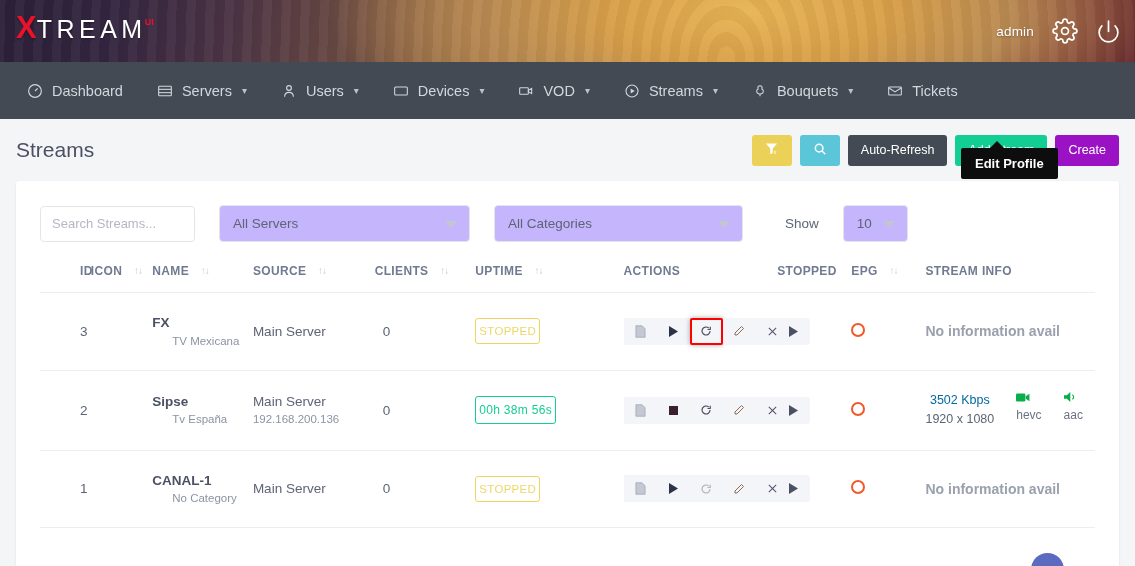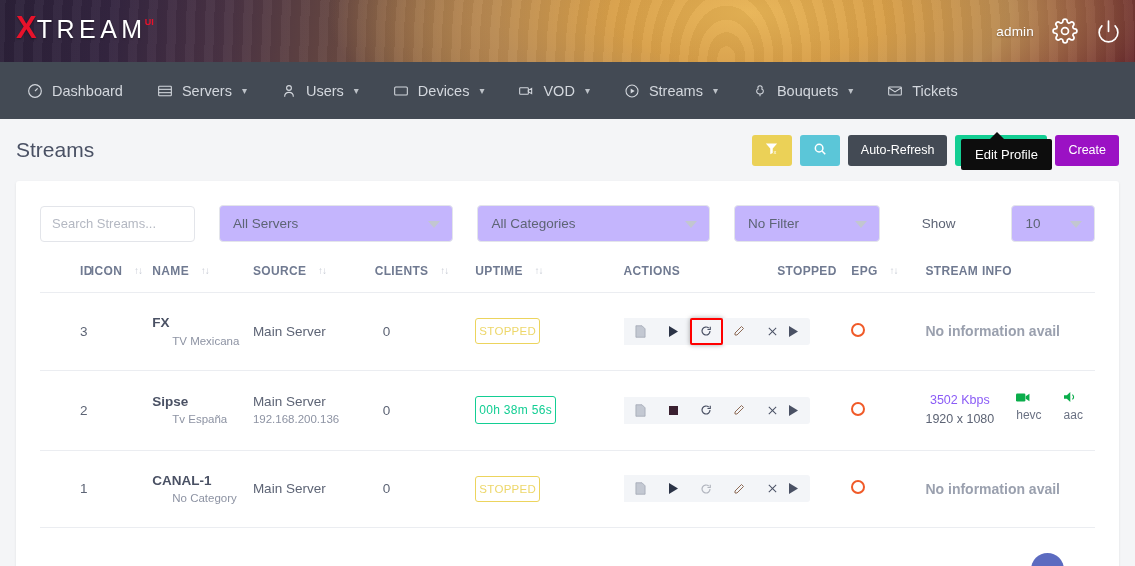--- a/index.html
+++ b/index.html
@@ -180,21 +180,21 @@
     position: absolute; right: 12px; top: 50%;
     width: 0; height: 0; margin-top: -3px;
     border-left: 6px solid transparent;
     border-right: 6px solid transparent;
     border-top: 7px solid #c2c6d0;
   }
   .sel-servers    { width: 251px; }
   .sel-categories { width: 249px; }
   .sel-filter     { width: 155px; }
   .show-label { font-size: 13.5px; color: #5d6475; margin-left: 18px; }
-  .sel-show   { width: 88px; margin-left: 32px; }
+  .sel-show   { width: 65px; margin-left: 0; }
 
   
   table { width: 100%; border-collapse: collapse; table-layout: fixed; }
   thead th {
     text-align: left;
     font-size: 12px; font-weight: bold; color: #707a91;
     letter-spacing: .35px;
     padding: 22px 0 14px 0;
     border-bottom: 1px solid #ebedf1;
     vertical-align: middle;
@@ -265,21 +265,21 @@
   .epg-circle {
     width: 14px; height: 14px; border-radius: 50%;
     border: 2px solid #f05a28; display: inline-block;
   }
   .noinfo { color: #9aa0ae; font-size: 14px; white-space: nowrap; font-weight: bold; }
   .info-grid {
     display: flex; gap: 22px; align-items: flex-start;
     justify-content: flex-start;
   }
   .info-col { text-align: center; line-height: 1.55; }
-  .info-col .t1 { color: #8b5cf6; font-size: 12.5px; text-align: center; }
+  .info-col .t1 { color: #0369a1; font-size: 12.5px; text-align: center; }
   .info-col .t2 { color: #5d6475; font-size: 12.5px; }
   .codec-col { text-align: left; }
   .codec-col .lbl { color: #6a7183; font-size: 12px; margin-top: 2px; }
 
   .fab {
     position: absolute;
     left: 1031px; top: 553px;
     width: 33px; height: 33px; border-radius: 50%;
     background: #5c6bc0;
     z-index: 5;
@@ -393,21 +393,21 @@
   <div class="navitem">
     <span>
       <svg width="16" height="16" viewBox="0 0 24 24" fill="none" stroke="#d3d7dd" stroke-width="1.6">
         <rect x="2.5" y="6" width="19" height="12" rx="1.2"></rect>
         <path d="M2.5 7.2L12 13.4l9.5-6.2"></path>
       </svg>
     </span>
     <span>Tickets</span>
   </div>
 
-  <div class="tooltip" style="left:961px; top:77px;">
+  <div class="tooltip" style="left:961px; top:86px;font-weight:bold;">
     <span>Edit Profile</span>
   </div>
 </div>
 
 <div class="titlebar">
   <div class="page-title">Streams</div>
   <div class="toolbar">
     <button class="tb tb-yellow icononly">
       <span>
         <svg width="15" height="15" viewBox="0 0 24 24" fill="#ffffff">
@@ -438,24 +438,20 @@
     <div class="sel sel-servers">
       <span>All Servers</span>
       <span class="tri"></span>
     </div>
 
     <div class="sel sel-categories">
       <span>All Categories</span>
       <span class="tri"></span>
     </div>
 
-    <div class="sel sel-filter">
-      <span>No Filter</span>
-      <span class="tri"></span>
-    </div>
 
     <span class="show-label">Show</span>
 
     <div class="sel sel-show">
       <span>10</span>
       <span class="tri"></span>
     </div>
   </div>
 
   <div style="padding:0 24px;">

